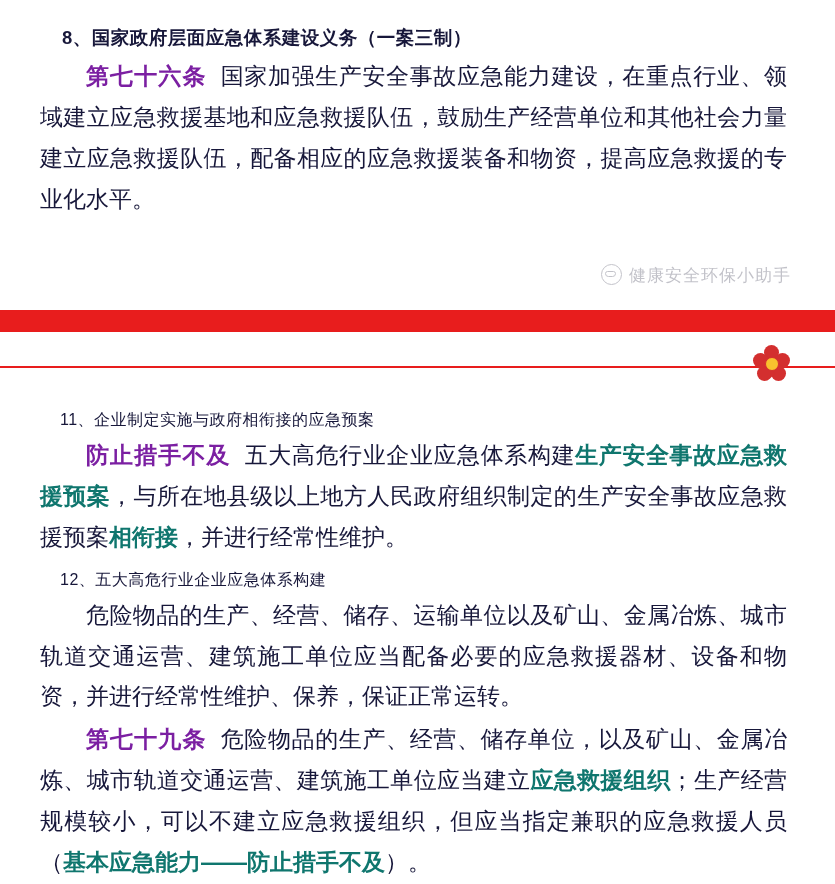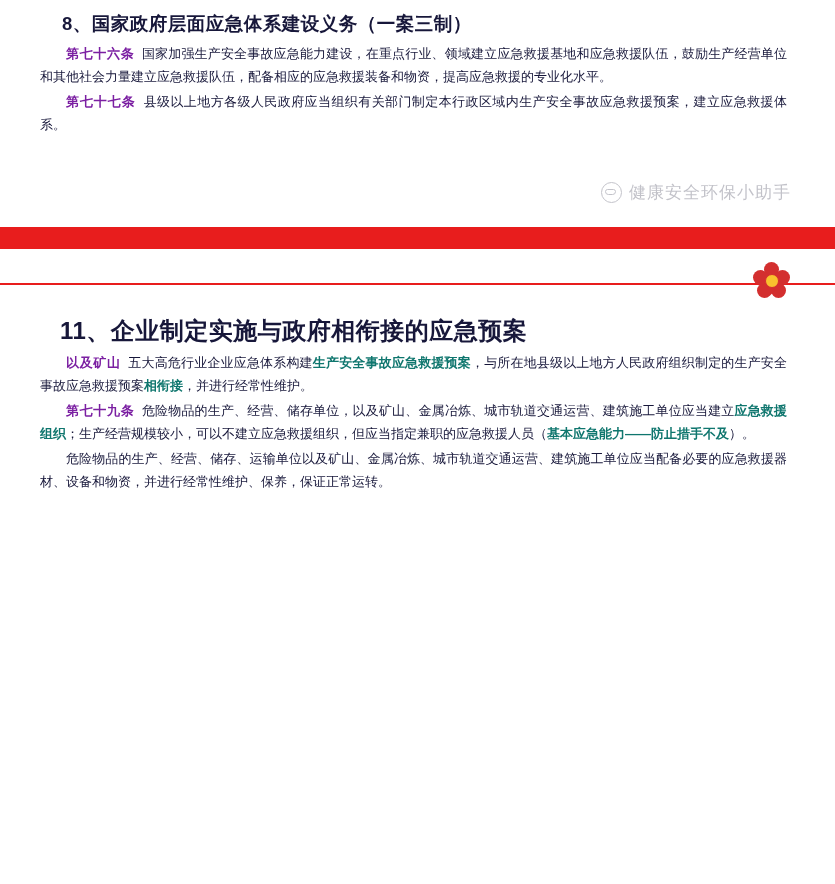--- a/index.html
+++ b/index.html
@@ -15,31 +15,31 @@
     overflow: hidden;
     position: relative;
   }
   .page {
     position: relative;
     width: 835px;
     height: 884px;
     box-sizing: border-box;
   }
   .section-top {
-    padding: 1px 48px 0 40px;
+    padding: 15px 48px 0 40px;
   }
   .heading {
     font-size: 18.5px;
     font-weight: bold;
     color: #17173a;
     margin: 10px 0 6px 22px;
     letter-spacing: 0.5px;
   }
   .para {
-    font-size: 13px;
+    font-size: 23px;
     line-height: 1.78;
     color: #17173a;
     margin: 0 0 2px 0;
     text-align: justify;
     text-justify: inter-ideograph;
   }
   .indent {
     text-indent: 2em;
   }
   .art-no {
@@ -55,21 +55,21 @@
   .watermark-row {
     position: relative;
     height: 42px;
     margin-top: 26px;
   }
   .watermark {
     position: absolute;
     right: 44px;
     top: 0;
     display: flex;
-    align-items: center;
+    align-items: flex-start;
     gap: 7px;
     color: #b8b8c0;
     font-size: 17px;
     letter-spacing: 1px;
     opacity: 0.85;
   }
   .wm-circle {
     width: 19px;
     height: 19px;
     border: 1.6px solid #b8b8c0;
@@ -136,44 +136,43 @@
     height: 14px;
     background: #f9c22e;
     border-radius: 50%;
     border: 1.5px solid #d32f2f;
     box-sizing: border-box;
   }
   .section-bottom {
     padding: 22px 48px 0 40px;
   }
   .heading-b {
-    font-size: 24px;
-    font-weight: bold;
+    font-size: 16px;
+    font-weight: normal;
     color: #17173a;
-    margin: 0 0 4px 20px;
+    margin: 12px 0 4px 20px;
     letter-spacing: 0.5px;
   }
   .spacer-blank {
     height: 16px;
   }
 </style>
 </head>
 <body>
 
 <div class="page">
 
   <div class="section-top">
 
     <div class="heading">8、国家政府层面应急体系建设义务（一案三制）</div>
 
     <p class="para indent"><span class="art-no">第七十六条</span>&nbsp;&nbsp;<span>国家加强生产安全事故应急能力建设，在重点行业、领域建立应急救援基地和应急救援队伍，鼓励生产经营单位和其他社会力量建立应急救援队伍，配备相应的应急救援装备和物资，提高应急救援的专业化水平。</span></p>
 
 
 
-    <p class="para indent"><span class="art-no">第七十七条</span>&nbsp;&nbsp;<span>县级以上地方各级人民政府应当组织有关部门制定本行政区域内生产安全事故应急救援预案，建立应急救援体系。</span></p>
 
     <div class="spacer-blank"></div>
   </div>
 
   <div class="watermark-row">
     <div class="watermark">
       <span class="wm-circle"></span>
       <span>健康安全环保小助手</span>
     </div>
   </div>
@@ -188,21 +187,22 @@
       <span class="petal p4"></span>
       <span class="petal p5"></span>
       <span class="center"></span>
     </div>
   </div>
 
   <div class="section-bottom">
 
     <div class="heading-b">11、企业制定实施与政府相衔接的应急预案</div>
 
-    <p class="para indent"><span class="art-no">以及矿山</span>&nbsp;&nbsp;<span>五大高危行业企业应急体系构建</span><span class="red-bold">生产安全事故应急救援预案</span><span>，与所在地县级以上地方人民政府组织制定的生产安全事故应急救援预案</span><span class="red-bold">相衔接</span><span>，并进行经常性维护。</span></p>
-
+    <p class="para indent"><span class="art-no">防止措手不及</span>&nbsp;&nbsp;<span>五大高危行业企业应急体系构建</span><span class="red-bold">生产安全事故应急救援预案</span><span>，与所在地县级以上地方人民政府组织制定的生产安全事故应急救援预案</span><span class="red-bold">相衔接</span><span>，并进行经常性维护。</span></p>
+
+    <div class="heading-b">12、五大高危行业企业应急体系构建</div>
+
+    <p class="para indent">危险物品的生产、经营、储存、运输单位以及矿山、金属冶炼、城市轨道交通运营、建筑施工单位应当配备必要的应急救援器材、设备和物资，并进行经常性维护、保养，保证正常运转。</p>
 
     <p class="para indent"><span class="art-no">第七十九条</span>&nbsp;&nbsp;<span>危险物品的生产、经营、储存单位，以及矿山、金属冶炼、城市轨道交通运营、建筑施工单位应当建立</span><span class="red-bold">应急救援组织</span><span>；生产经营规模较小，可以不建立应急救援组织，但应当指定兼职的应急救援人员（</span><span class="red-bold">基本应急能力——防止措手不及</span><span>）。</span></p>
 
-    <p class="para indent">危险物品的生产、经营、储存、运输单位以及矿山、金属冶炼、城市轨道交通运营、建筑施工单位应当配备必要的应急救援器材、设备和物资，并进行经常性维护、保养，保证正常运转。</p>
-
   </div>
 </div>
 
 </body></html>

